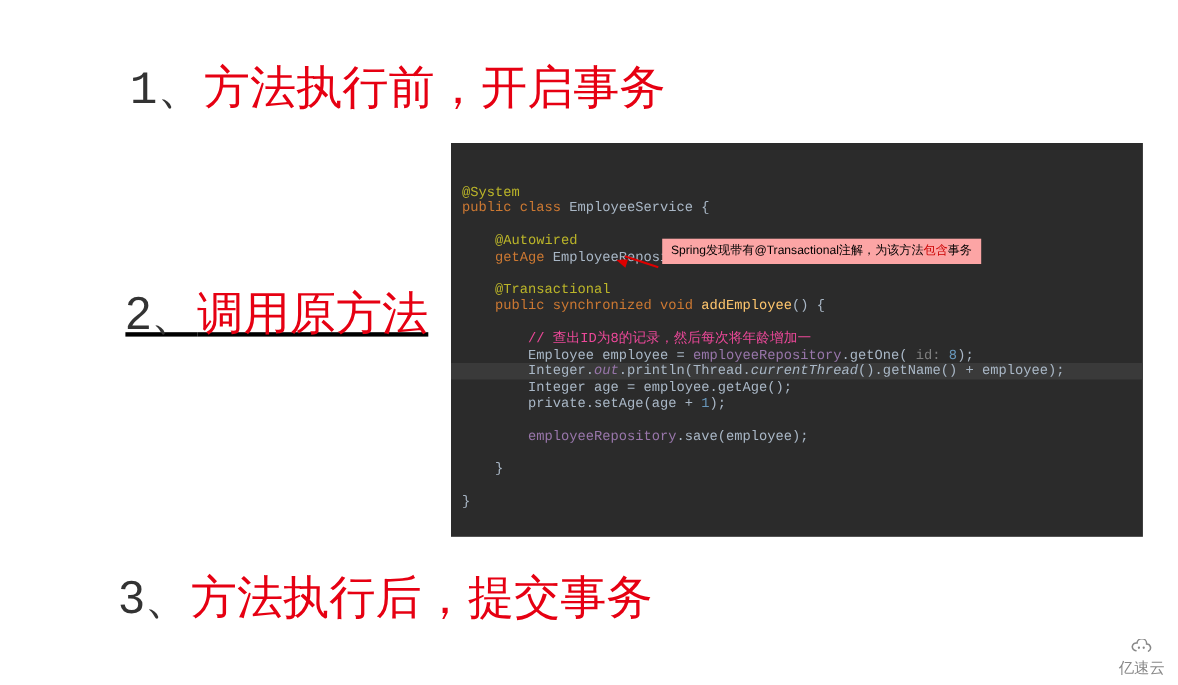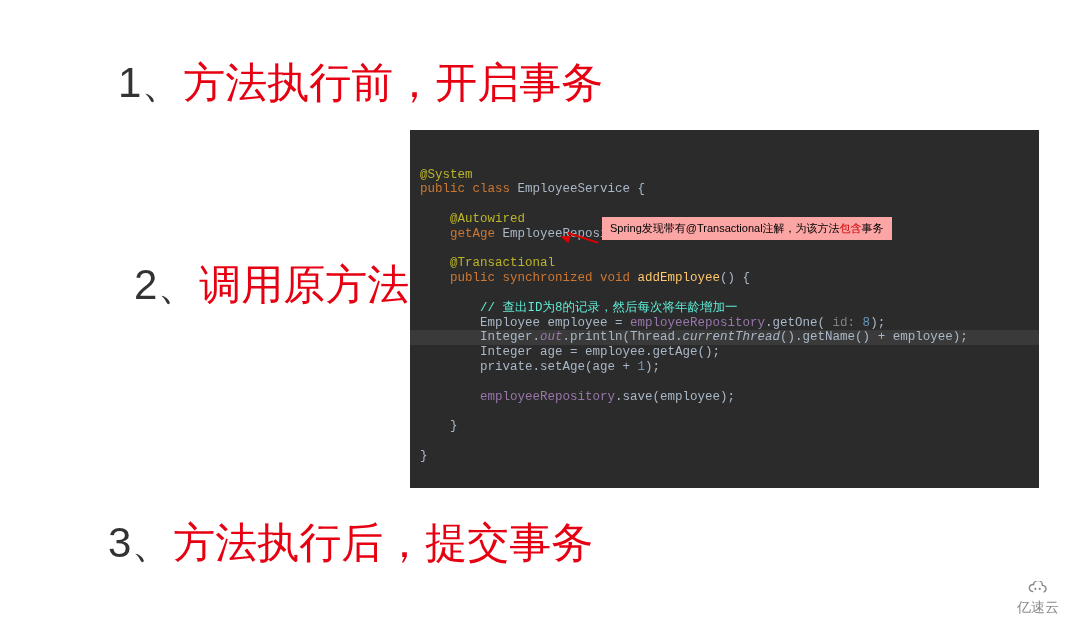--- a/index.html
+++ b/index.html
@@ -30,21 +30,21 @@
     line-height: 14.8px;
     color: #a9b7c6;
     padding: 8px 10px;
     white-space: pre;
   }
   .ann    { color: #bbb529; }
   .kw     { color: #cc7832; }
   .cls    { color: #a9b7c6; }
   .field  { color: #9876aa; }
   .meth   { color: #ffc66d; }
-  .cmt    { color: #5eead4; }
+  .cmt    { color: #ec4899; }
   .param  { color: #808080; }
   .num2   { color: #6897bb; }
   .static { color: #9876aa; font-style: italic; }
   .sti    { font-style: italic; }
   .hl-line {
     position: absolute;
     left: 0;
     right: 0;
     height: 15px;
     background: rgba(60,60,60,0.9);
@@ -90,25 +90,25 @@
   }
   .wm-icon {
     width: 22px; height: 14px;
     position: relative;
   }
   .wm-icon svg { display:block; }
 </style>
 </head>
 <body>
 
-<div class="item" style="left:118px; top:58px;">
+<div class="item" style="left:118px; top:58px;font-family:Liberation Mono, monospace;">
   <span class="num">1、</span><span class="red">方法执行前，开启事务</span>
 </div>
 
-<div class="item" style="left:134px; top:260px;">
+<div class="item" style="left:114px; top:260px;text-decoration:underline;">
   <span class="num">2、</span><span class="red">调用原方法</span>
 </div>
 
 <div class="item" style="left:108px; top:518px;">
   <span class="num">3、</span><span class="red">方法执行后，提交事务</span>
 </div>
 
 <div class="code-block">
   <div class="hl-line" style="top:200px;"></div>
 <div class="code-text"><span class="ann">@System</span>

